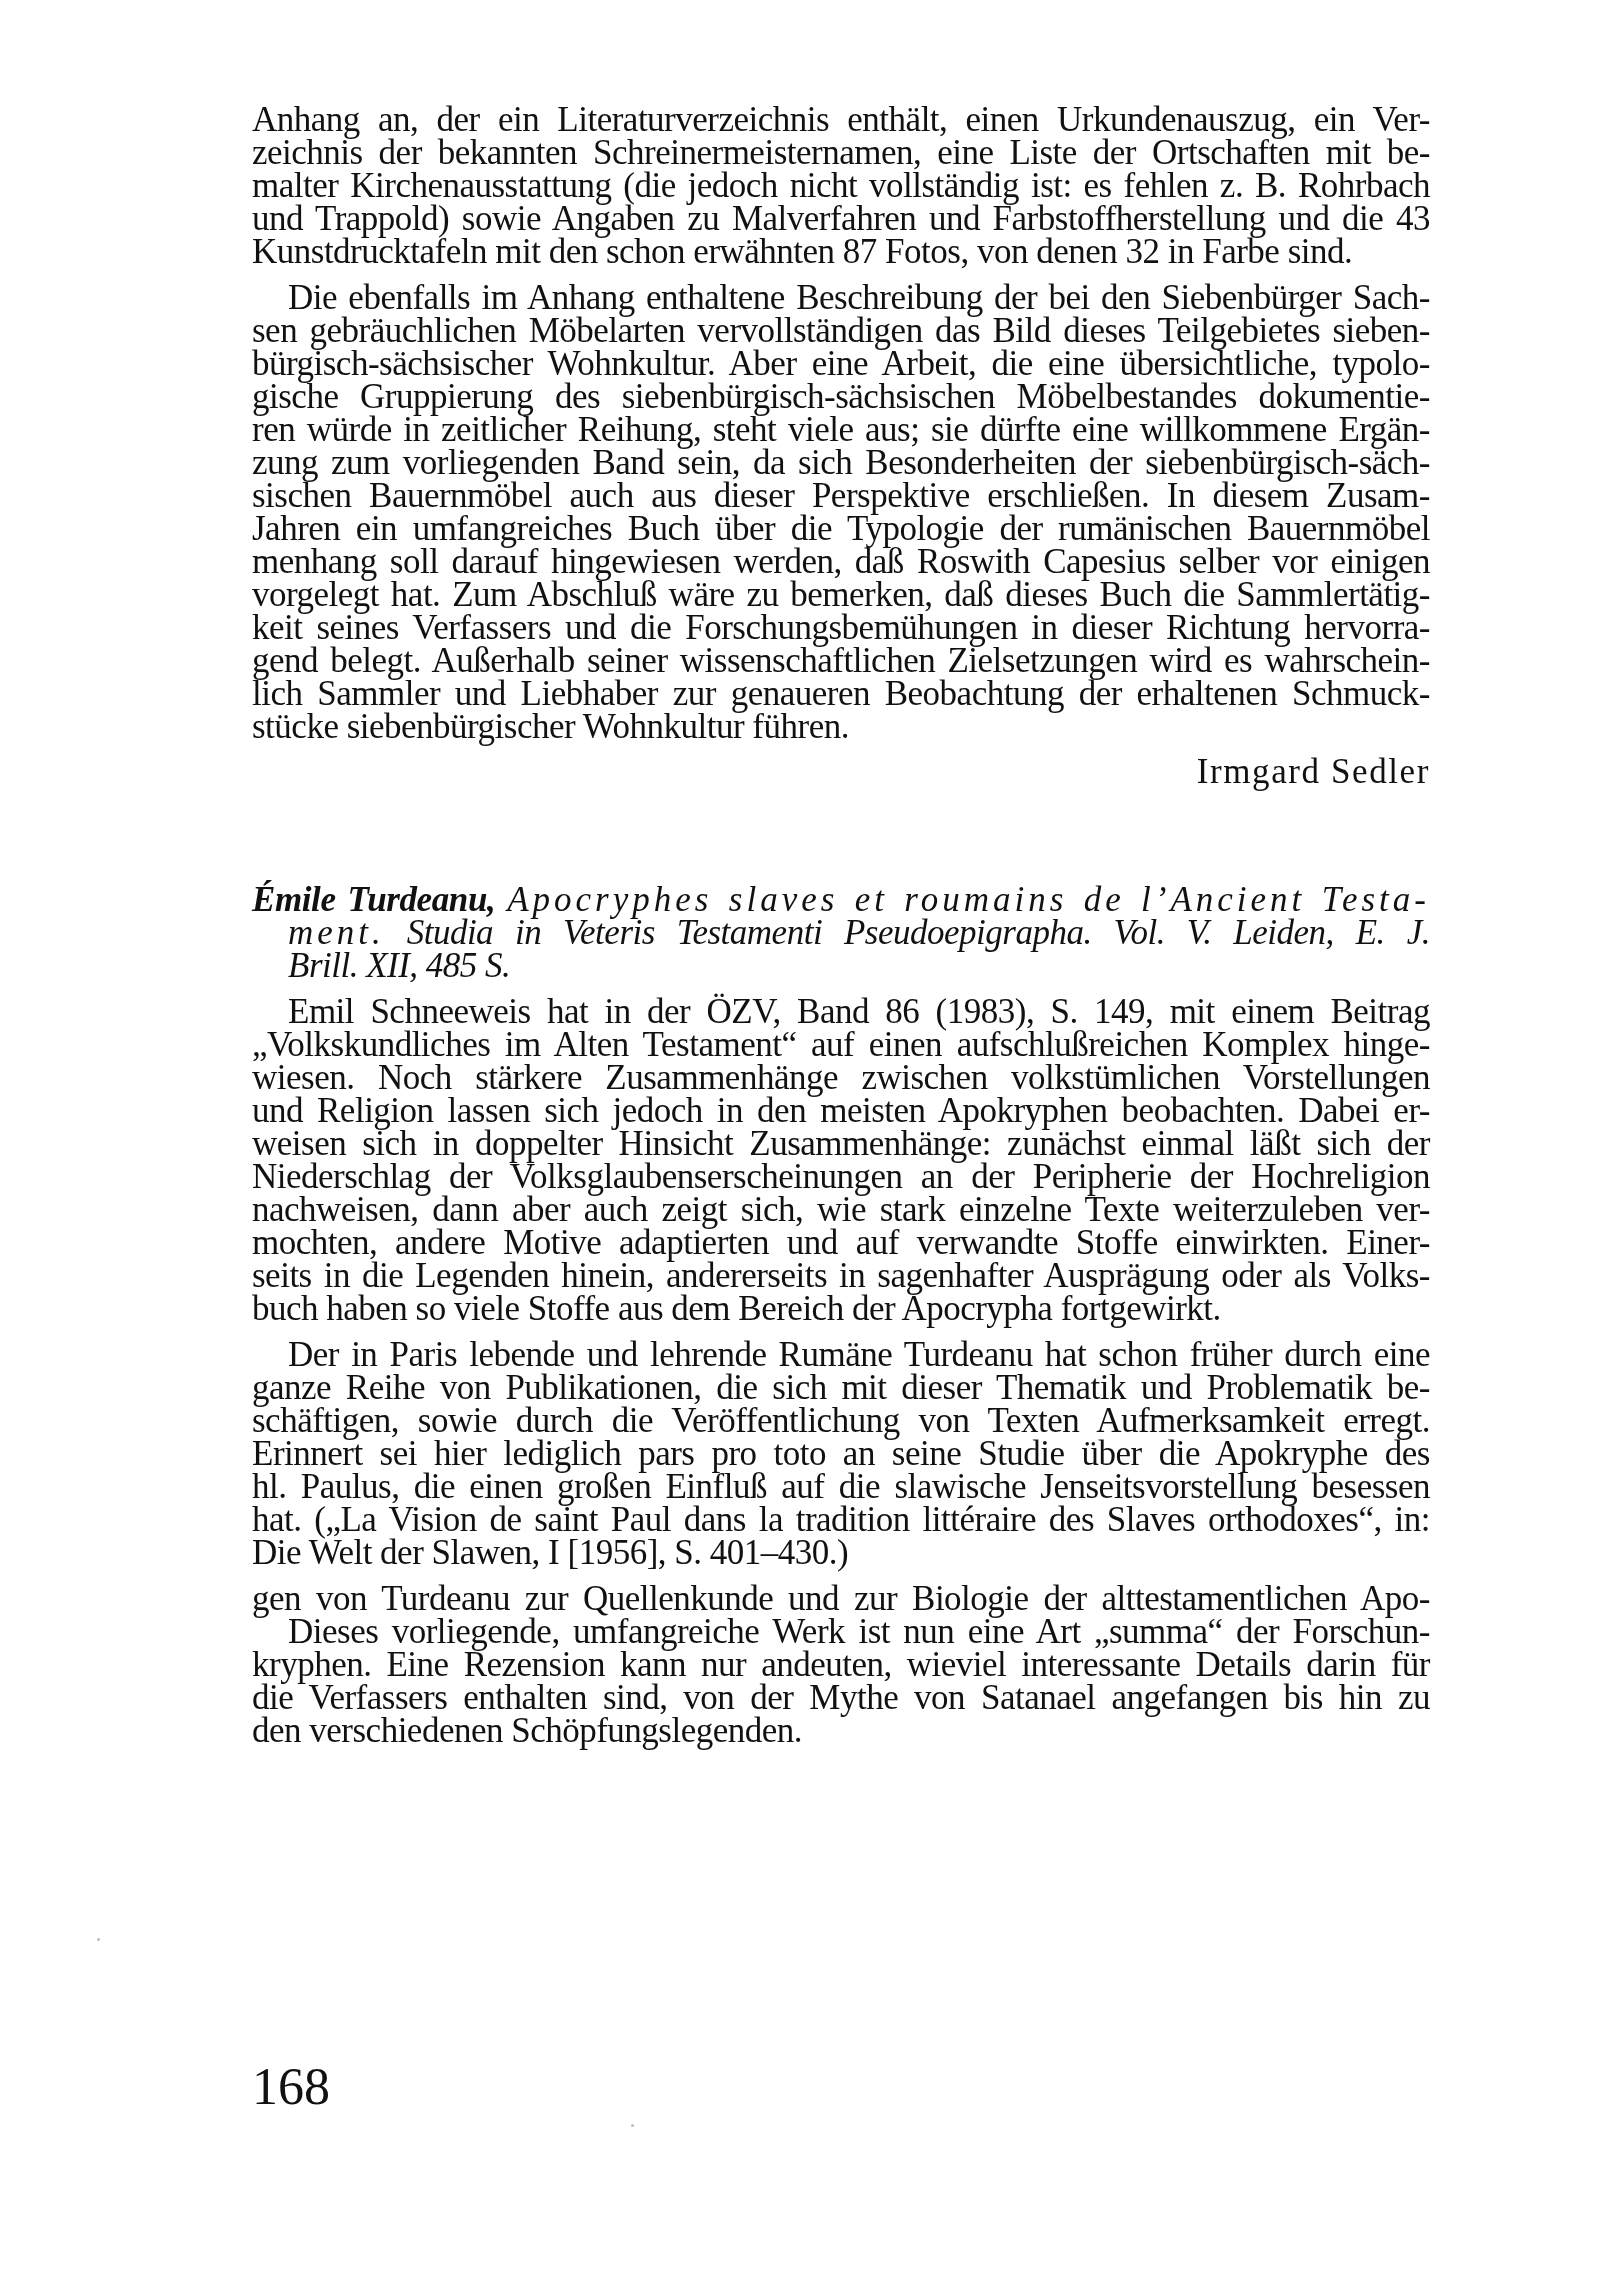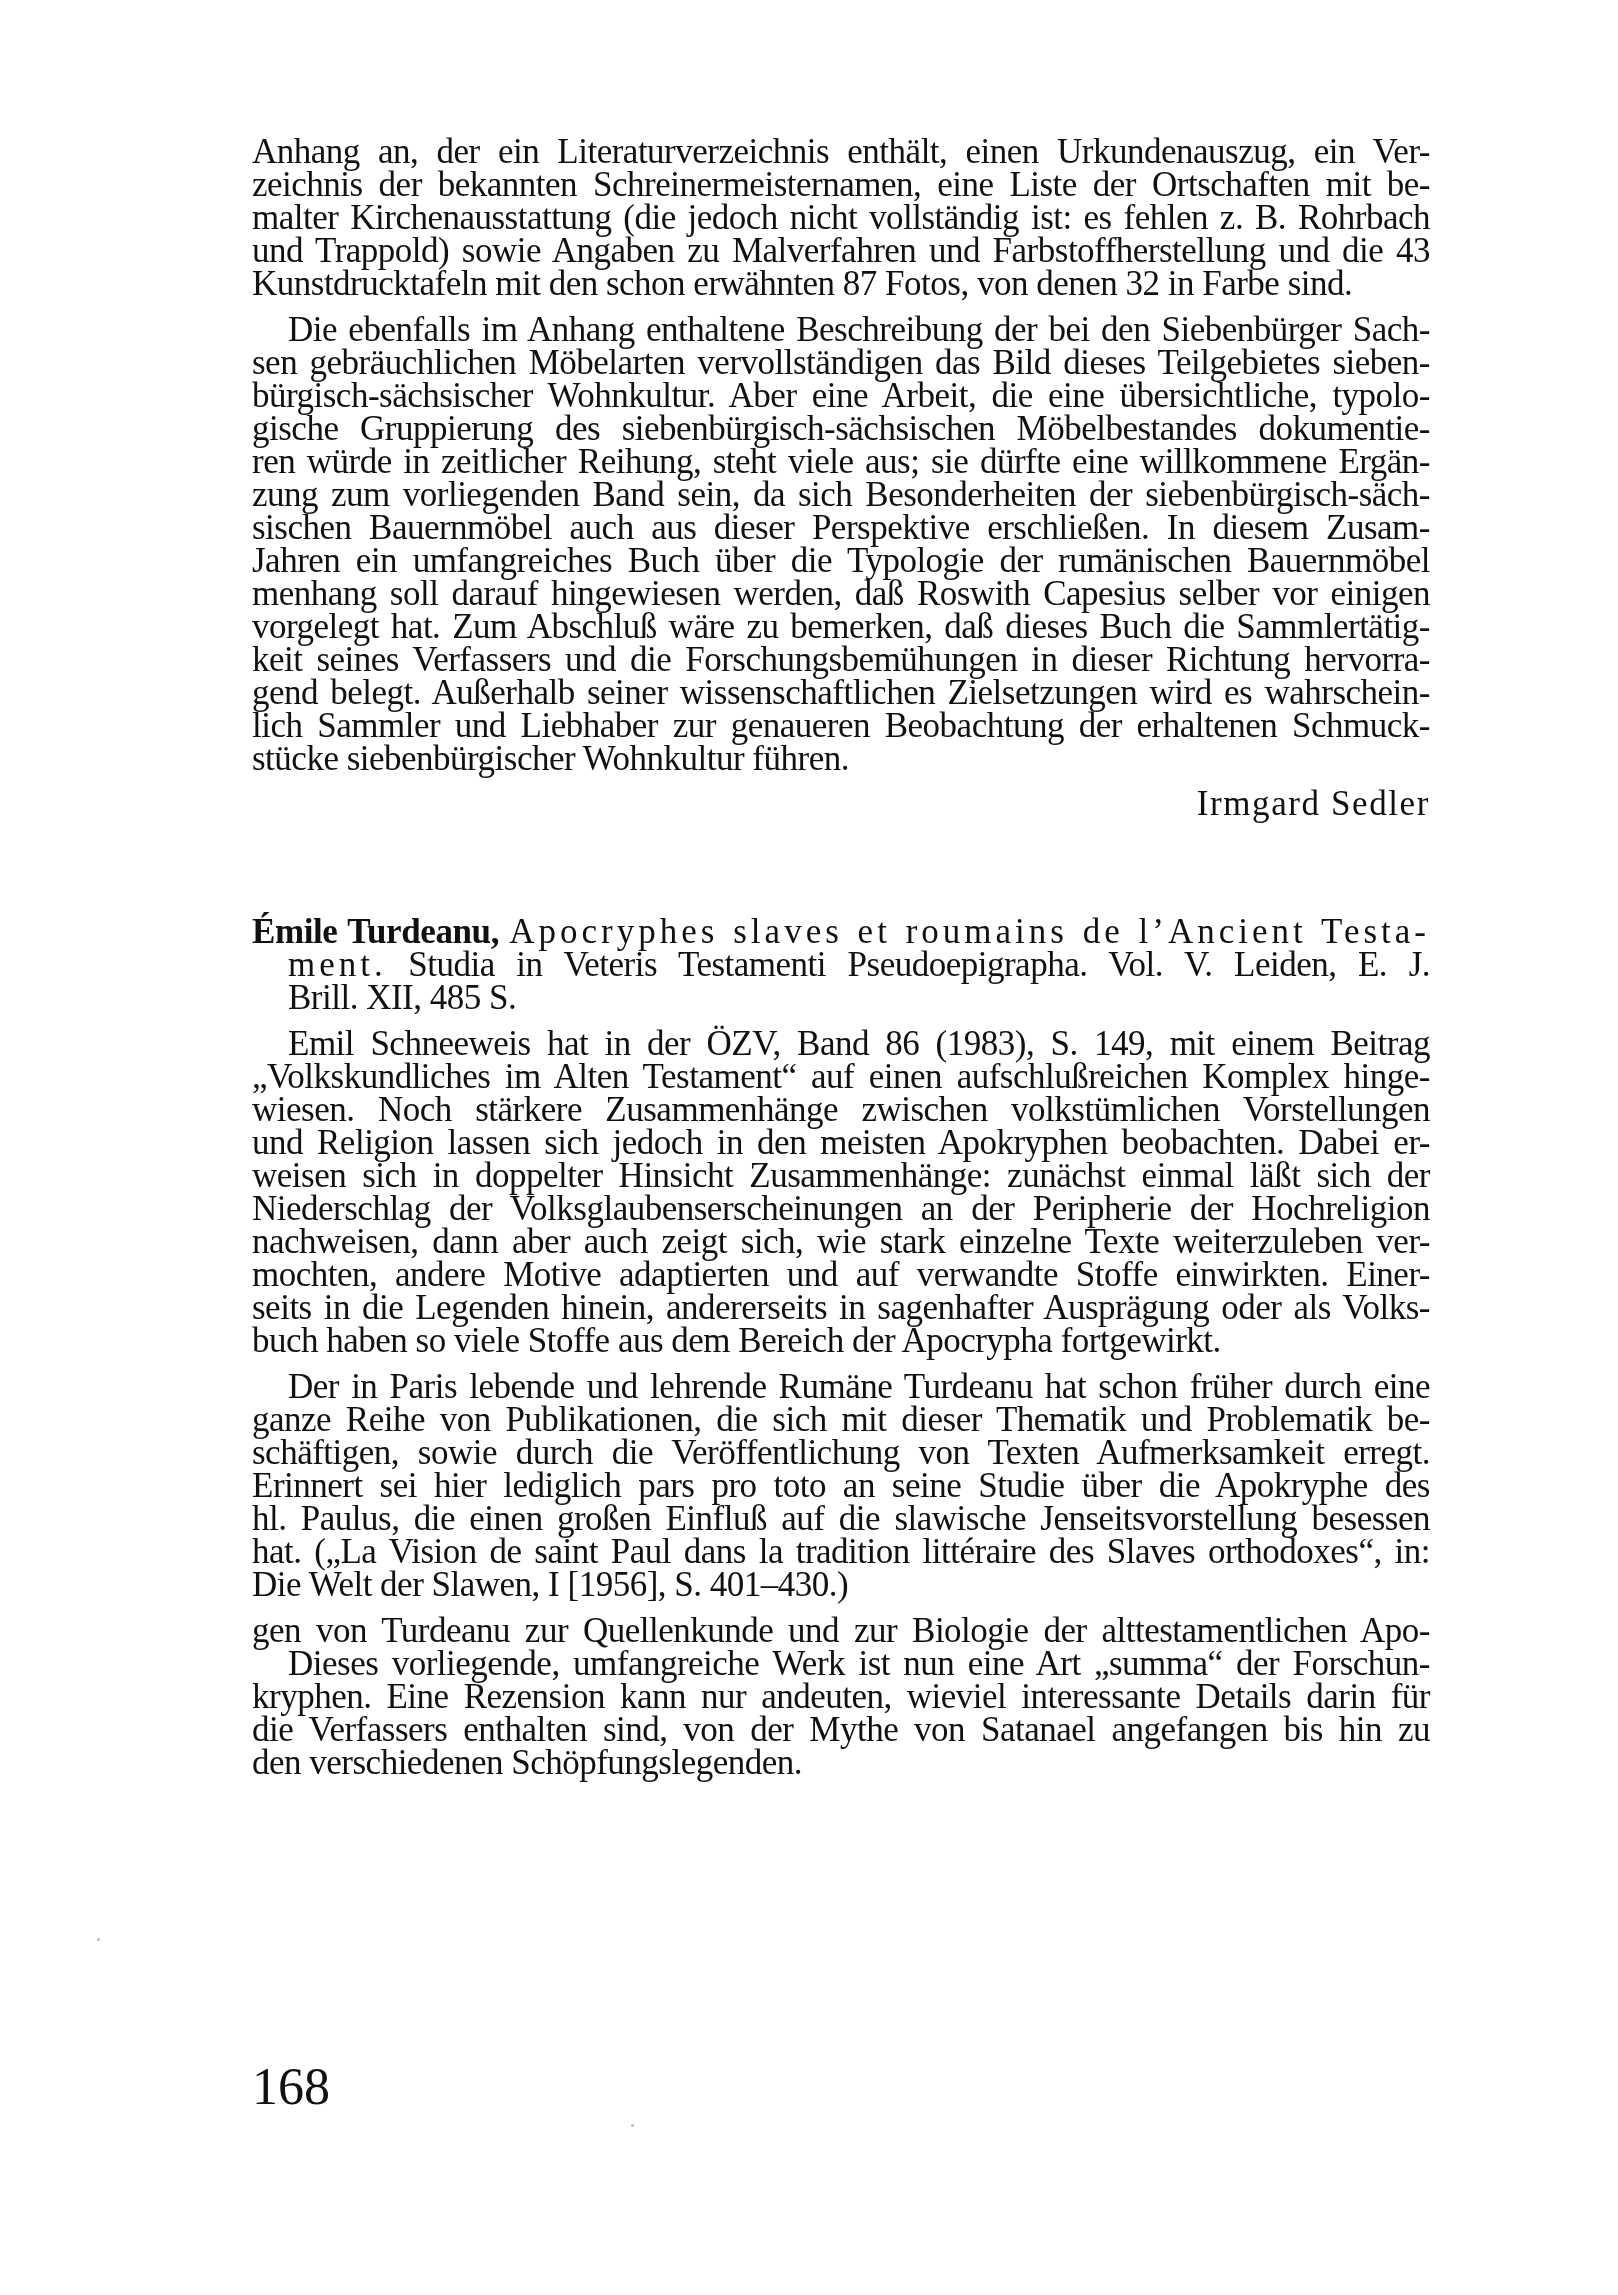--- a/index.html
+++ b/index.html
@@ -1,26 +1,26 @@
 <!DOCTYPE html>
 <html style="font-size:13px"><head>
 <meta charset="utf-8">
 <style>
   html, body { margin: 0; padding: 0; background: #ffffff; }
   body { width: 1618px; height: 2295px; position: relative; overflow: hidden;
          font-family: "Liberation Serif", "DejaVu Serif", serif; color: #111; }
-  .page { position: absolute; left: 252px; top: 135px; width: 1178px; }
+  .page { position: absolute; left: 252px; top: 103px; width: 1178px; }
   .line { display: block; font-size: 35px; line-height: 33px; height: 33px;
           white-space: nowrap; text-align: justify; text-align-last: justify;
           letter-spacing: -0.5px; }
   .line.last { text-align-last: left; }
   .indent { padding-left: 36px; }
   .para { margin-bottom: 13px; }
   .signature { text-align: right; font-size: 35px; line-height: 32px; letter-spacing: 1.6px; margin-top: 13px; }
-  .review-head { margin-top: 95px; }
+  .review-head { margin-top: 95px; font-style: italic; }
   .author-bold { font-weight: bold; letter-spacing: -0.4px; }
   .title-spaced { letter-spacing: 4px; }
   .page-number { position: absolute; left: 252px; top: 2057px; font-size: 52px; }
   .stray-dot { position: absolute; width: 3.2px; height: 3.2px; background: #bbb; border-radius: 50%; }
 </style>
 </head>
 <body>
 
 <div class="page">
 

